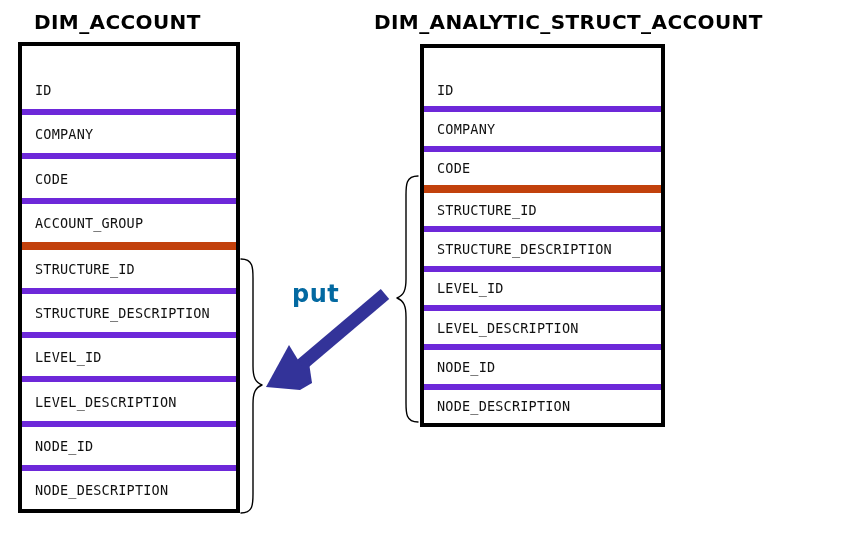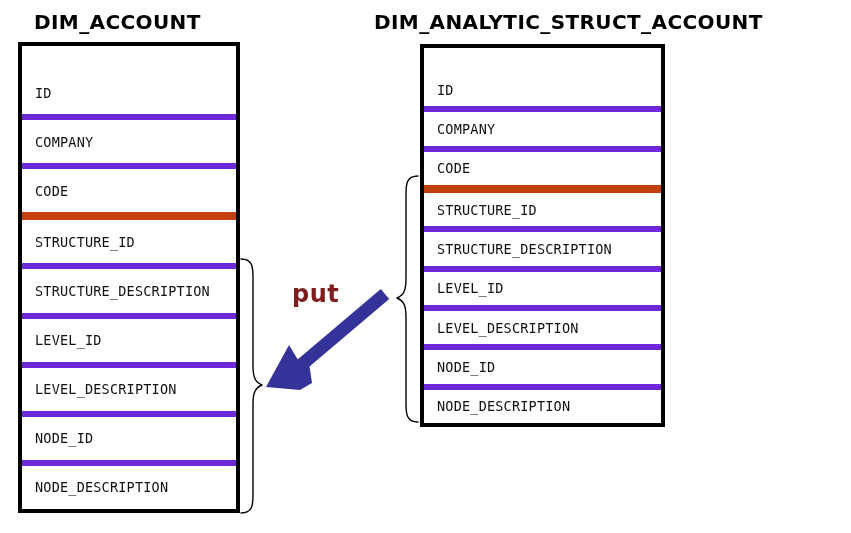--- a/index.html
+++ b/index.html
@@ -78,21 +78,21 @@
   }
 
   
   #put-label {
     position: absolute;
     left: 292px;
     top: 280px;
     font-family: "DejaVu Sans", sans-serif;
     font-weight: bold;
     font-size: 24px;
-    color: #7f1d1d;
+    color: #0369a1;
     letter-spacing: 0.5px;
     white-space: nowrap;
     text-align: right;
   }
 </style>
 </head>
 <body>
 
 <div id="canvas">
 
@@ -101,20 +101,23 @@
   <div class="entity-box" id="entity-left">
     <div class="rows" id="rows-left">
         <div class="entity-row">
           <span class="row-label">ID</span>
         </div>
         <div class="entity-row">
           <span class="row-label">COMPANY</span>
         </div>
         <div class="entity-row">
           <span class="row-label">CODE</span>
+        </div>
+        <div class="entity-row">
+          <span class="row-label">ACCOUNT_GROUP</span>
         </div>
         <div class="entity-row thick-sep">
           <span class="row-label">STRUCTURE_ID</span>
         </div>
         <div class="entity-row">
           <span class="row-label">STRUCTURE_DESCRIPTION</span>
         </div>
         <div class="entity-row">
           <span class="row-label">LEVEL_ID</span>
         </div>

